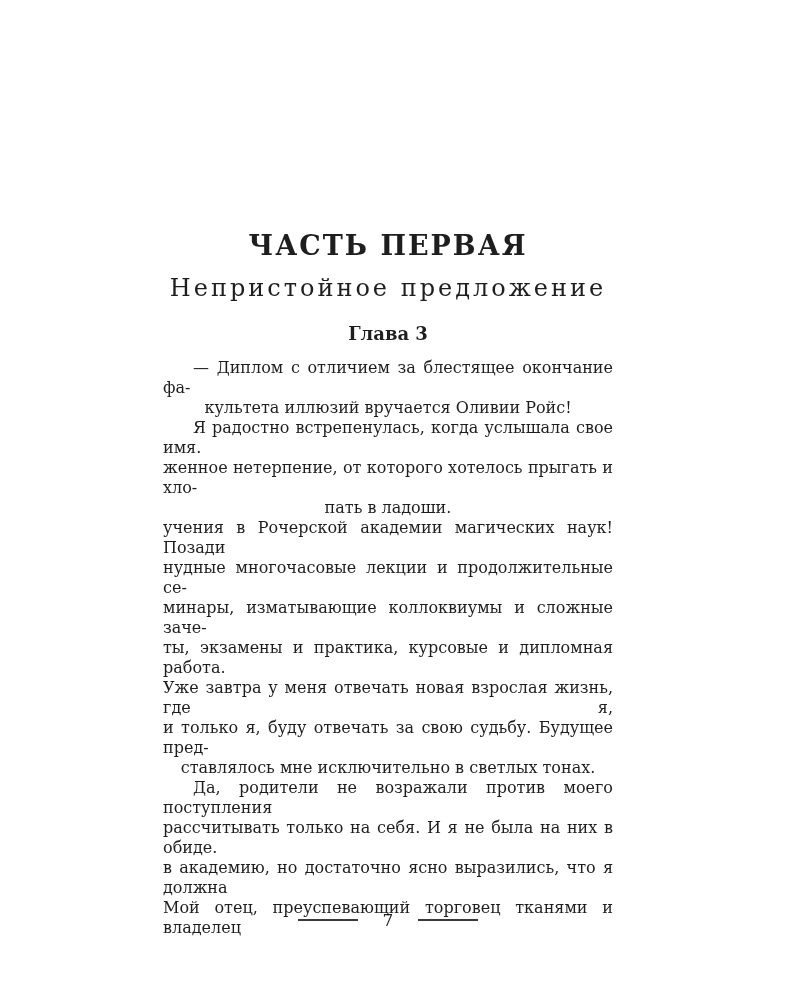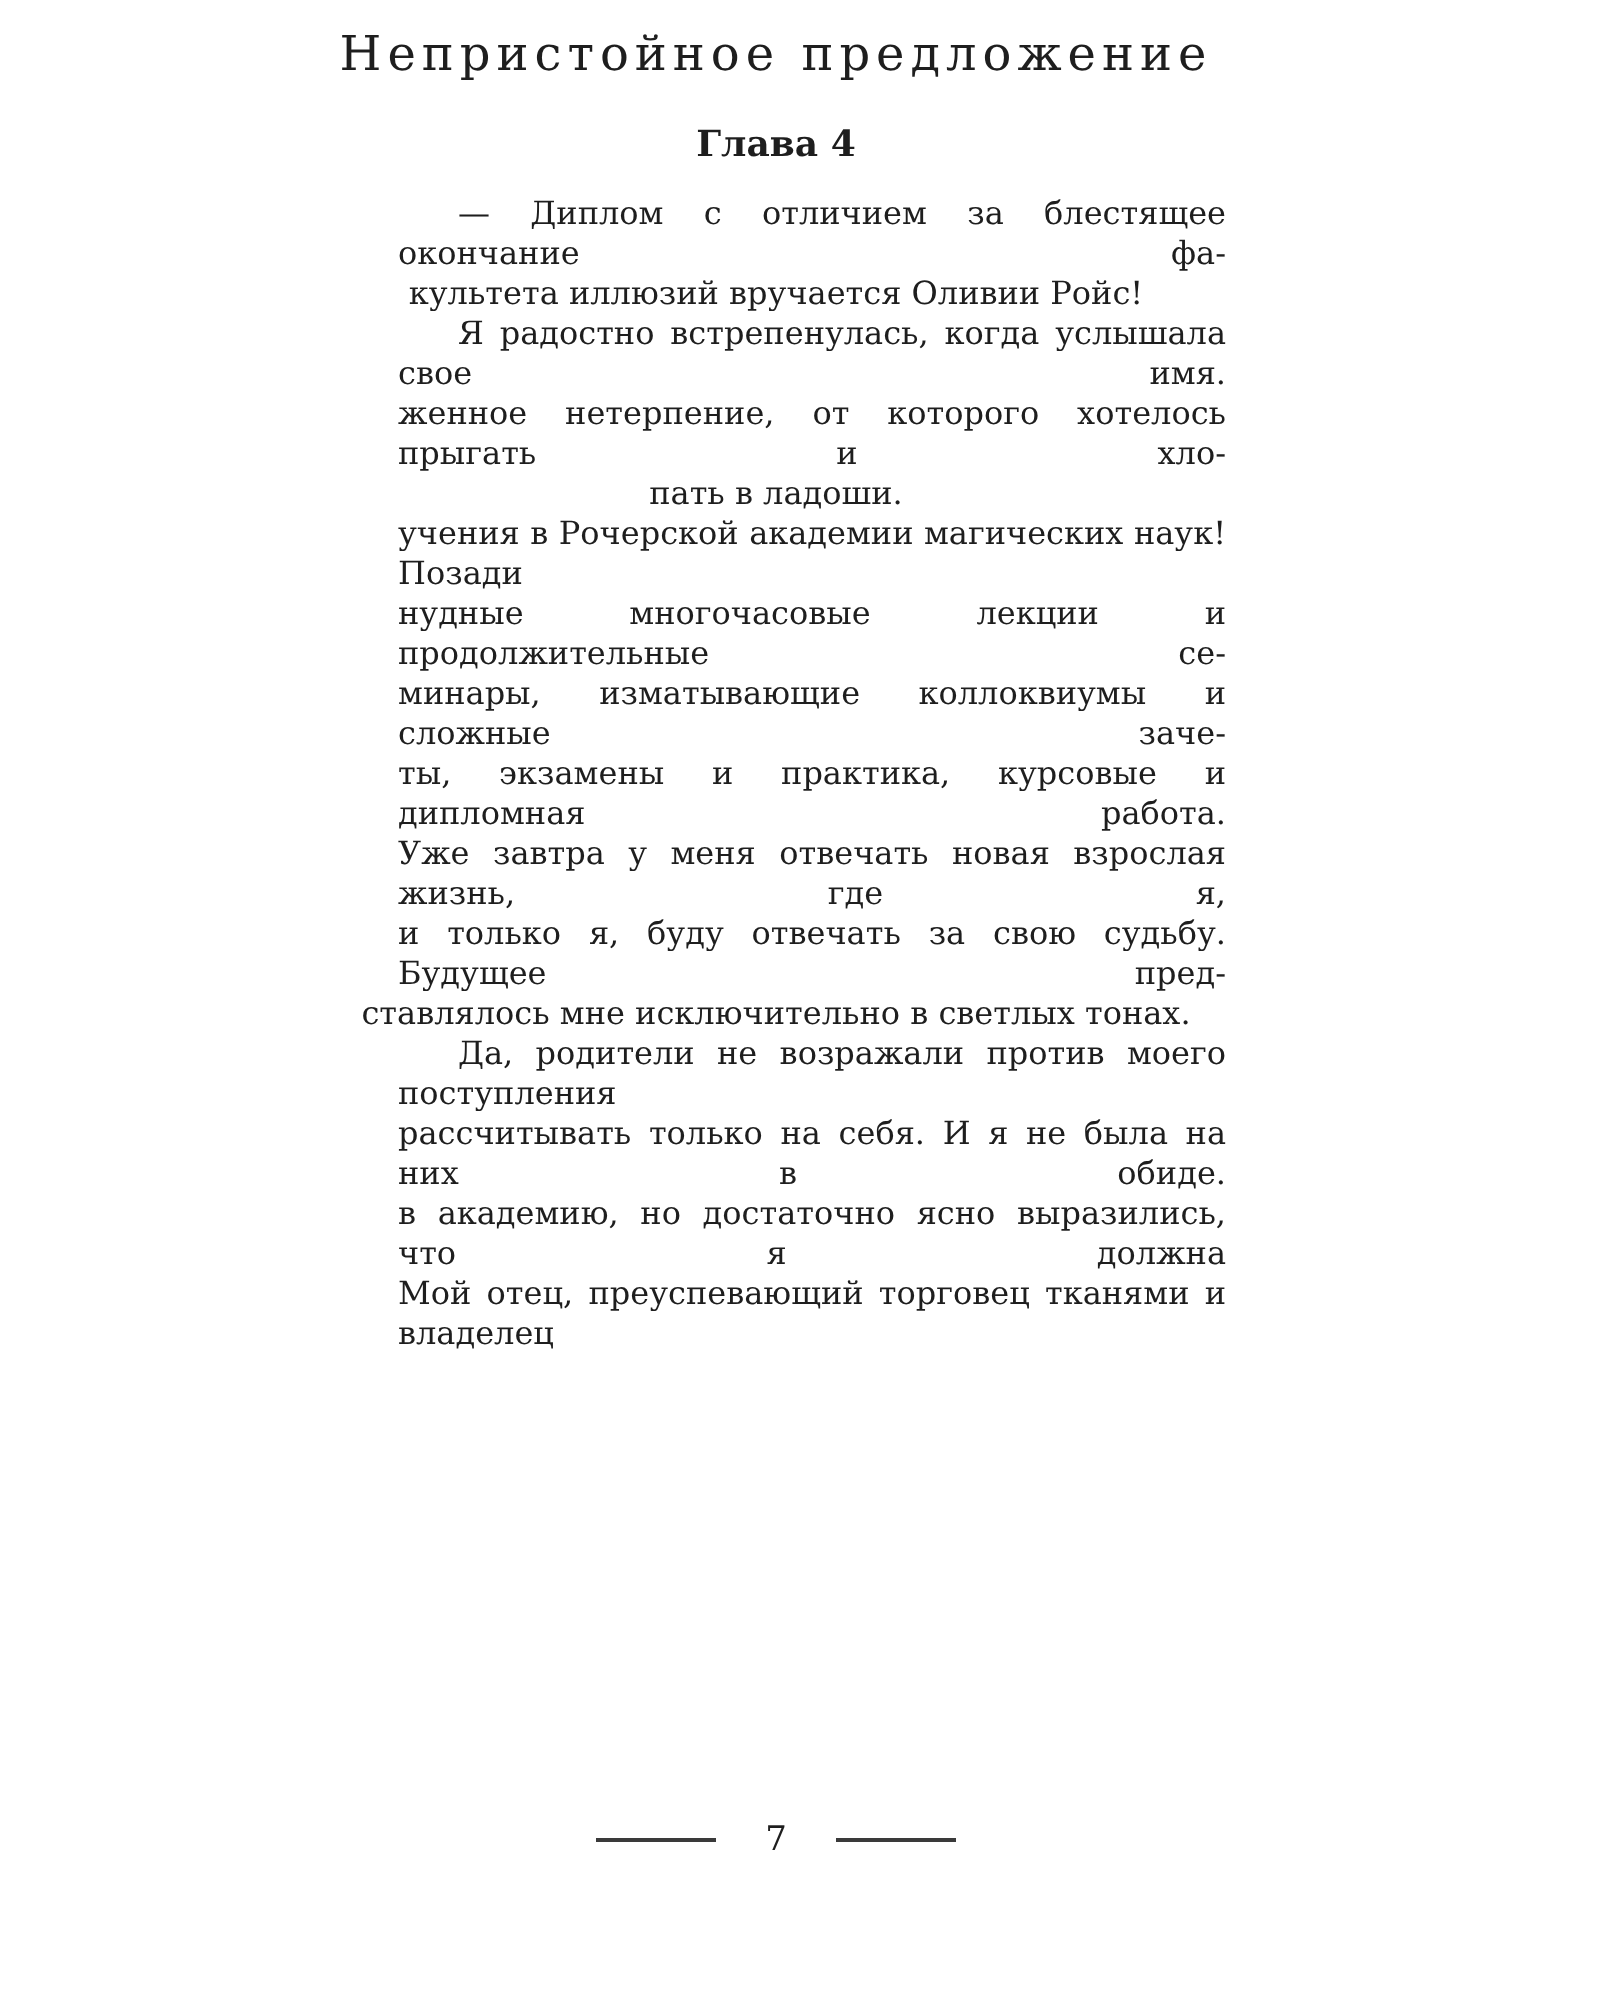--- a/index.html
+++ b/index.html
@@ -50,21 +50,20 @@
   .body-text {
     margin-top: 13px;
     font-size: 16px;
     line-height: 20px;
   }
   .para { margin: 0; }
   .line { text-align: center; }
   .line.j {
     text-align: justify;
     text-align-last: justify;
-    margin-left: 36px;
   }
   .line.first { text-indent: 30px; }
   .footer {
     position: absolute;
     left: 163px;
     top: 908px;
     width: 450px;
     display: flex;
     align-items: center;
     justify-content: center;
@@ -79,22 +78,23 @@
     font-size: 17px;
     line-height: 24px;
     color: #1e1e1e;
   }
 </style>
 </head>
 <body>
 
 <div class="page">
   <div class="content">
+    <div class="part-title">ЧАСТЬ ПЕРВАЯ</div>
     <div class="part-subtitle">Непристойное предложение</div>
-    <div class="chapter-title">Глава 4</div>
+    <div class="chapter-title">Глава 3</div>
     <div class="body-text">
         <div class="para">
           <div class="line j first">— Диплом с отличием за блестящее окончание фа-</div>
           <div class="line">культета иллюзий вручается Оливии Ройс!</div>
         </div>
         <div class="para">
           <div class="line j first">Я радостно встрепенулась, когда услышала свое имя.</div>
           <div class="line j">женное нетерпение, от которого хотелось прыгать и хло-</div>
           <div class="line">пать в ладоши.</div>
         </div>

